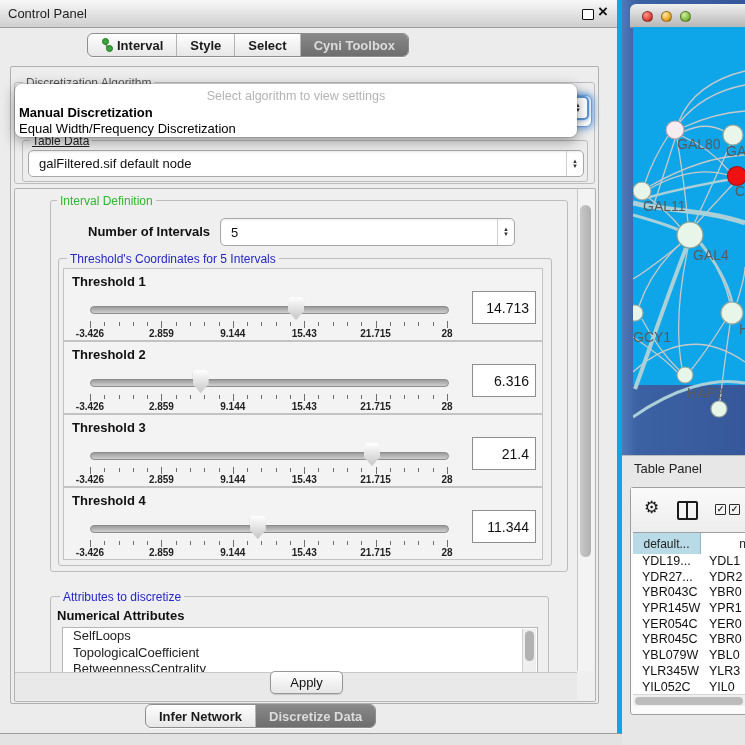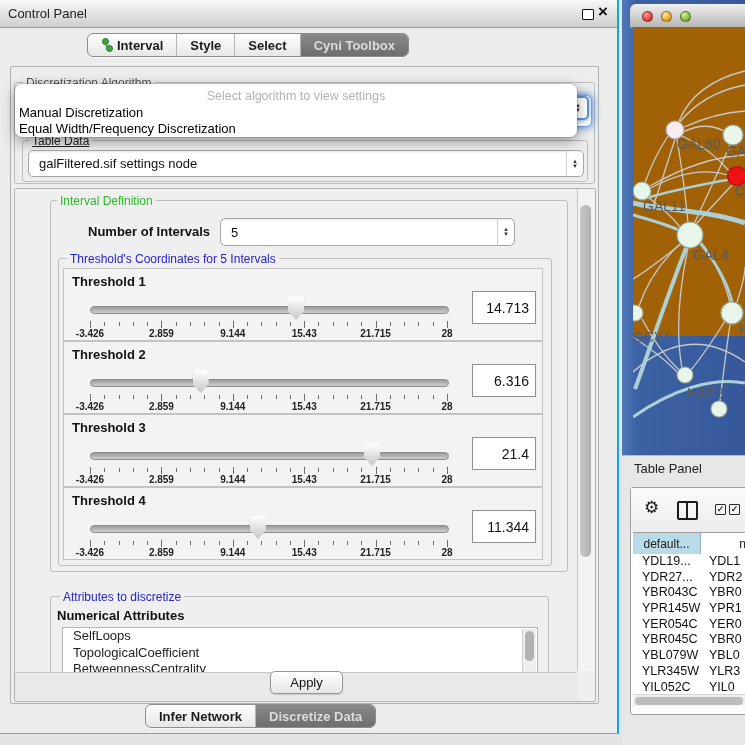--- a/index.html
+++ b/index.html
@@ -2,21 +2,21 @@
 <html><head>
 <meta charset="utf-8">
 <style>
   html,body{margin:0;padding:0;}
   #screen{position:relative;width:745px;height:745px;background:#e3e3e3;overflow:hidden;
     font-family:"Liberation Sans",sans-serif;color:#1c1c1c;}
   .abs{position:absolute;}
 
   
   #cp-window{left:0;top:0;width:617px;height:733px;background:#ececec;
-    border-right:2px solid #0ea5e9;border-bottom:1px solid #9c9c9c;}
+    border-right:6px solid #0ea5e9;border-bottom:1px solid #9c9c9c;}
   #cp-titlebar{left:0;top:0;width:617px;height:27px;
     background:linear-gradient(#f8f8f8,#cfcfcf);border-bottom:1px solid #9a9a9a;}
   #cp-title{left:8px;top:6px;font-size:13px;color:#222;}
   #cp-float{left:582px;top:9px;width:10px;height:9px;border:1.6px solid #111;border-radius:1px;background:#fff;}
   #cp-close{left:598px;top:2px;font-size:17px;font-weight:bold;color:#111;}
 
   
   .seg{display:flex;align-items:stretch;height:22px;border:1px solid #8e8e8e;border-radius:6px;
     background:linear-gradient(#fefefe,#e7e7e7);overflow:hidden;box-shadow:0 1px 0 rgba(255,255,255,.7);}
   .seg .tab{display:flex;align-items:center;gap:4px;padding:0 13px;font-size:13px;font-weight:600;
@@ -46,21 +46,21 @@
   
   #algo-combo{left:24px;top:95px;width:566px;height:30px;border-radius:6px;
     border:1px solid #6f9fd8;box-shadow:0 0 6px 2px rgba(100,155,220,.85);z-index:4;}
   #algo-combo .stepper{border-left:none;width:18px;margin-right:2px;border:2px solid #5b92d4;border-radius:5px;height:20px;box-shadow:0 0 4px rgba(100,155,220,.9);}
 
   
   #algo-popup{left:15px;top:84px;width:562px;height:53px;background:#fff;border-radius:7px;z-index:10;
     box-shadow:0 4px 14px rgba(0,0,0,.4), 0 0 0 1px rgba(0,0,0,.1);}
   #algo-popup .ph{position:absolute;left:0;right:0;top:5px;text-align:center;font-size:12.5px;color:#b3b3b3;}
   #algo-popup .opt{position:absolute;left:4px;font-size:13px;color:#000;}
-  #algo-popup .opt.b{font-weight:normal;top:21px;}
+  #algo-popup .opt.b{font-weight:bold;top:21px;}
   #algo-popup .opt.n{top:37px;}
 
   
   #big-panel{left:14px;top:188px;width:580px;height:512px;border:1px solid #b3b3b3;background:#efefef;border-radius:2px;}
   #vscroll{left:577px;top:189px;width:16px;height:482px;background:#f3f3f3;border-left:1px solid #c6c6c6;}
   #vscroll .thumb{position:absolute;left:2px;top:16px;width:11px;height:352px;border-radius:6px;
     background:linear-gradient(90deg,#c9c9c9,#b0b0b0);}
   #bottom-strip{left:15px;top:672px;width:562px;height:27px;background:#e9e9e9;border-top:1px solid #c7c7c7;}
 
   .boldlabel{font-weight:bold;font-size:13px;color:#111;}
@@ -92,21 +92,21 @@
     font-size:13px;color:#111;box-shadow:0 1px 1px rgba(0,0,0,.15);}
 
   
   #desktop{left:622px;top:0;width:123px;height:455px;background:linear-gradient(90deg,#5179b8 0,#3c62a4 14px,#36589a 100%);}
   #net-titlebar{left:630px;top:4px;width:115px;height:23px;border-radius:6px 0 0 0;
     background:linear-gradient(#f0f0f0,#b6b6b6);border-bottom:1px solid #8f8f8f;}
   .tl{position:absolute;top:7px;width:9px;height:9px;border-radius:50%;border:1px solid rgba(0,0,0,.35);}
   #tl-red{left:12px;background:radial-gradient(circle at 35% 30%,#ff9a92,#e0443e 60%,#a81d12);}
   #tl-yellow{left:31px;background:radial-gradient(circle at 35% 30%,#ffe9a8,#e8a826 60%,#b07708);}
   #tl-green{left:50px;background:radial-gradient(circle at 35% 30%,#d2f0a0,#84bc44 60%,#4f8a14);}
-  #net-canvas{left:633px;top:27px;width:112px;height:309px;background:#a16207;}
+  #net-canvas{left:633px;top:27px;width:112px;height:358px;background:#0ea5e9;}
   #net-canvas svg{display:block;}
 
   
   #table-panel{left:622px;top:455px;width:123px;height:290px;background:#e7e7e7;border-top:1px solid #bcbcbc;}
   #tp-title{left:634px;top:461px;font-size:13px;color:#222;}
   #tp-window{left:630px;top:487px;width:115px;height:226px;background:#fbfbfb;border:1px solid #9f9f9f;border-radius:3px 0 0 3px;}
   #tp-toolbar{position:absolute;left:0;top:0;width:100%;height:44px;background:linear-gradient(#fafafa,#ededed);}
   #gear-icon{position:absolute;left:13px;top:11px;font-size:17px;color:#1a1a1a;line-height:17px;}
   #split-icon{position:absolute;left:46px;top:13px;width:17px;height:15px;border:2px solid #1a1a1a;border-radius:2px;}
   #split-icon::after{content:"";position:absolute;left:7px;top:0;width:2px;height:15px;background:#1a1a1a;}
@@ -170,21 +170,21 @@
 
     <div class="combo" id="algo-combo">
       <span class="ctext"></span>
       <span class="stepper">▲<br>▼</span>
     </div>
 
     <div class="group" style="left:22px;top:140px;width:564px;height:40px;">
       <div class="gtitle" style="left:6px;top:-7px;color:#222;text-decoration:underline;">Table Data</div>
     </div>
     <div class="combo" style="left:28px;top:150px;width:554px;height:25px;">
-      <span class="ctext">galFiltered.sif settings node</span>
+      <span class="ctext">galFiltered.sif default node</span>
       <span class="stepper">▲<br>▼</span>
     </div>
 
     <div class="abs" id="big-panel"></div>
     <div class="abs" id="vscroll">
         <div class="thumb"></div>
       </div>
 
     <div class="group" style="left:50px;top:200px;width:516px;height:370px;background:#efefef;">
       <div class="gtitle gt-green" style="left:6px;top:-7px;background:#efefef;">Interval Definition</div>

